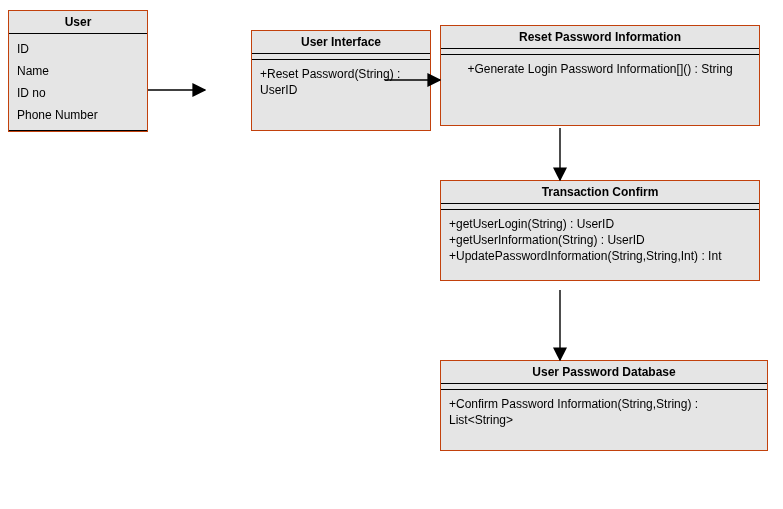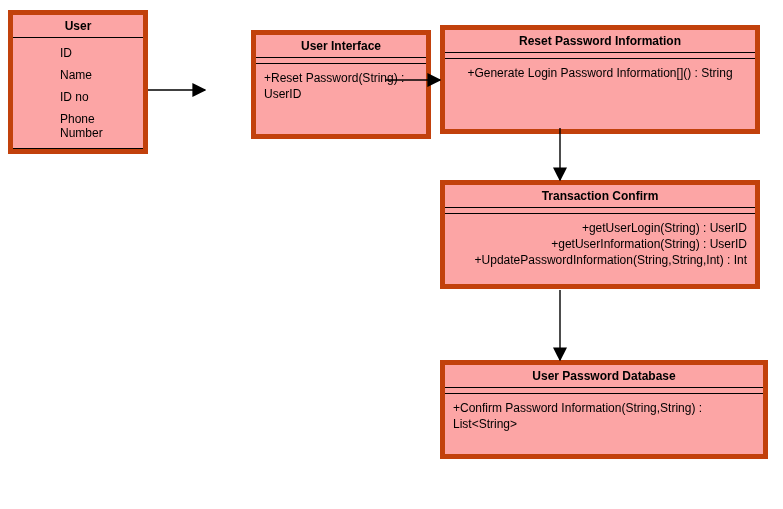--- a/index.html
+++ b/index.html
@@ -8,41 +8,41 @@
     padding: 0;
     font-family: Arial, Helvetica, sans-serif;
     font-size: 12px;
     background: #fff;
     width: 783px;
     height: 509px;
     position: relative;
   }
   .class-box {
     position: absolute;
-    border: 5px solid #c2410c;
-    background: #fca5a5;
+    border: 1px solid #c2410c;
+    background: #e5e5e5;
   }
   .class-title {
     font-weight: bold;
     text-align: center;
     padding: 4px 6px;
     border-bottom: 1px solid #000;
   }
   .class-attrs {
     border-bottom: 1px solid #000;
     min-height: 8px;
     padding: 4px 8px;
   }
   .class-attrs.empty1 { min-height: 6px; padding: 0; }
   .class-ops {
     padding: 6px 8px;
     min-height: 30px;
     line-height: 1.35;
   }
-  .attr-row { padding: 4px 0; margin-left: 39px; }
+  .attr-row { padding: 4px 0; }
   svg.connectors {
     position: absolute;
     left: 0; top: 0;
     width: 783px; height: 509px;
     pointer-events: none;
   }
 </style>
 </head>
 <body>
 
@@ -68,21 +68,21 @@
   <div class="class-title">Reset Password Information</div>
   <div class="class-attrs empty1"></div>
   <div class="class-ops" style="min-height:70px;text-align:center;">
     <div>+Generate Login Password Information[]() : String</div>
   </div>
 </div>
 
 <div class="class-box" style="left:440px; top:180px; width:320px;">
   <div class="class-title">Transaction Confirm</div>
   <div class="class-attrs empty1"></div>
-  <div class="class-ops" style="min-height:70px;text-align:right;">
+  <div class="class-ops" style="min-height:70px;">
     <div>+getUserLogin(String) : UserID</div>
     <div>+getUserInformation(String) : UserID</div>
     <div>+UpdatePasswordInformation(String,String,Int) : Int</div>
   </div>
 </div>
 
 <div class="class-box" style="left:440px; top:360px; width:328px;">
   <div class="class-title">User Password Database</div>
   <div class="class-attrs empty1"></div>
   <div class="class-ops" style="min-height:60px;">

